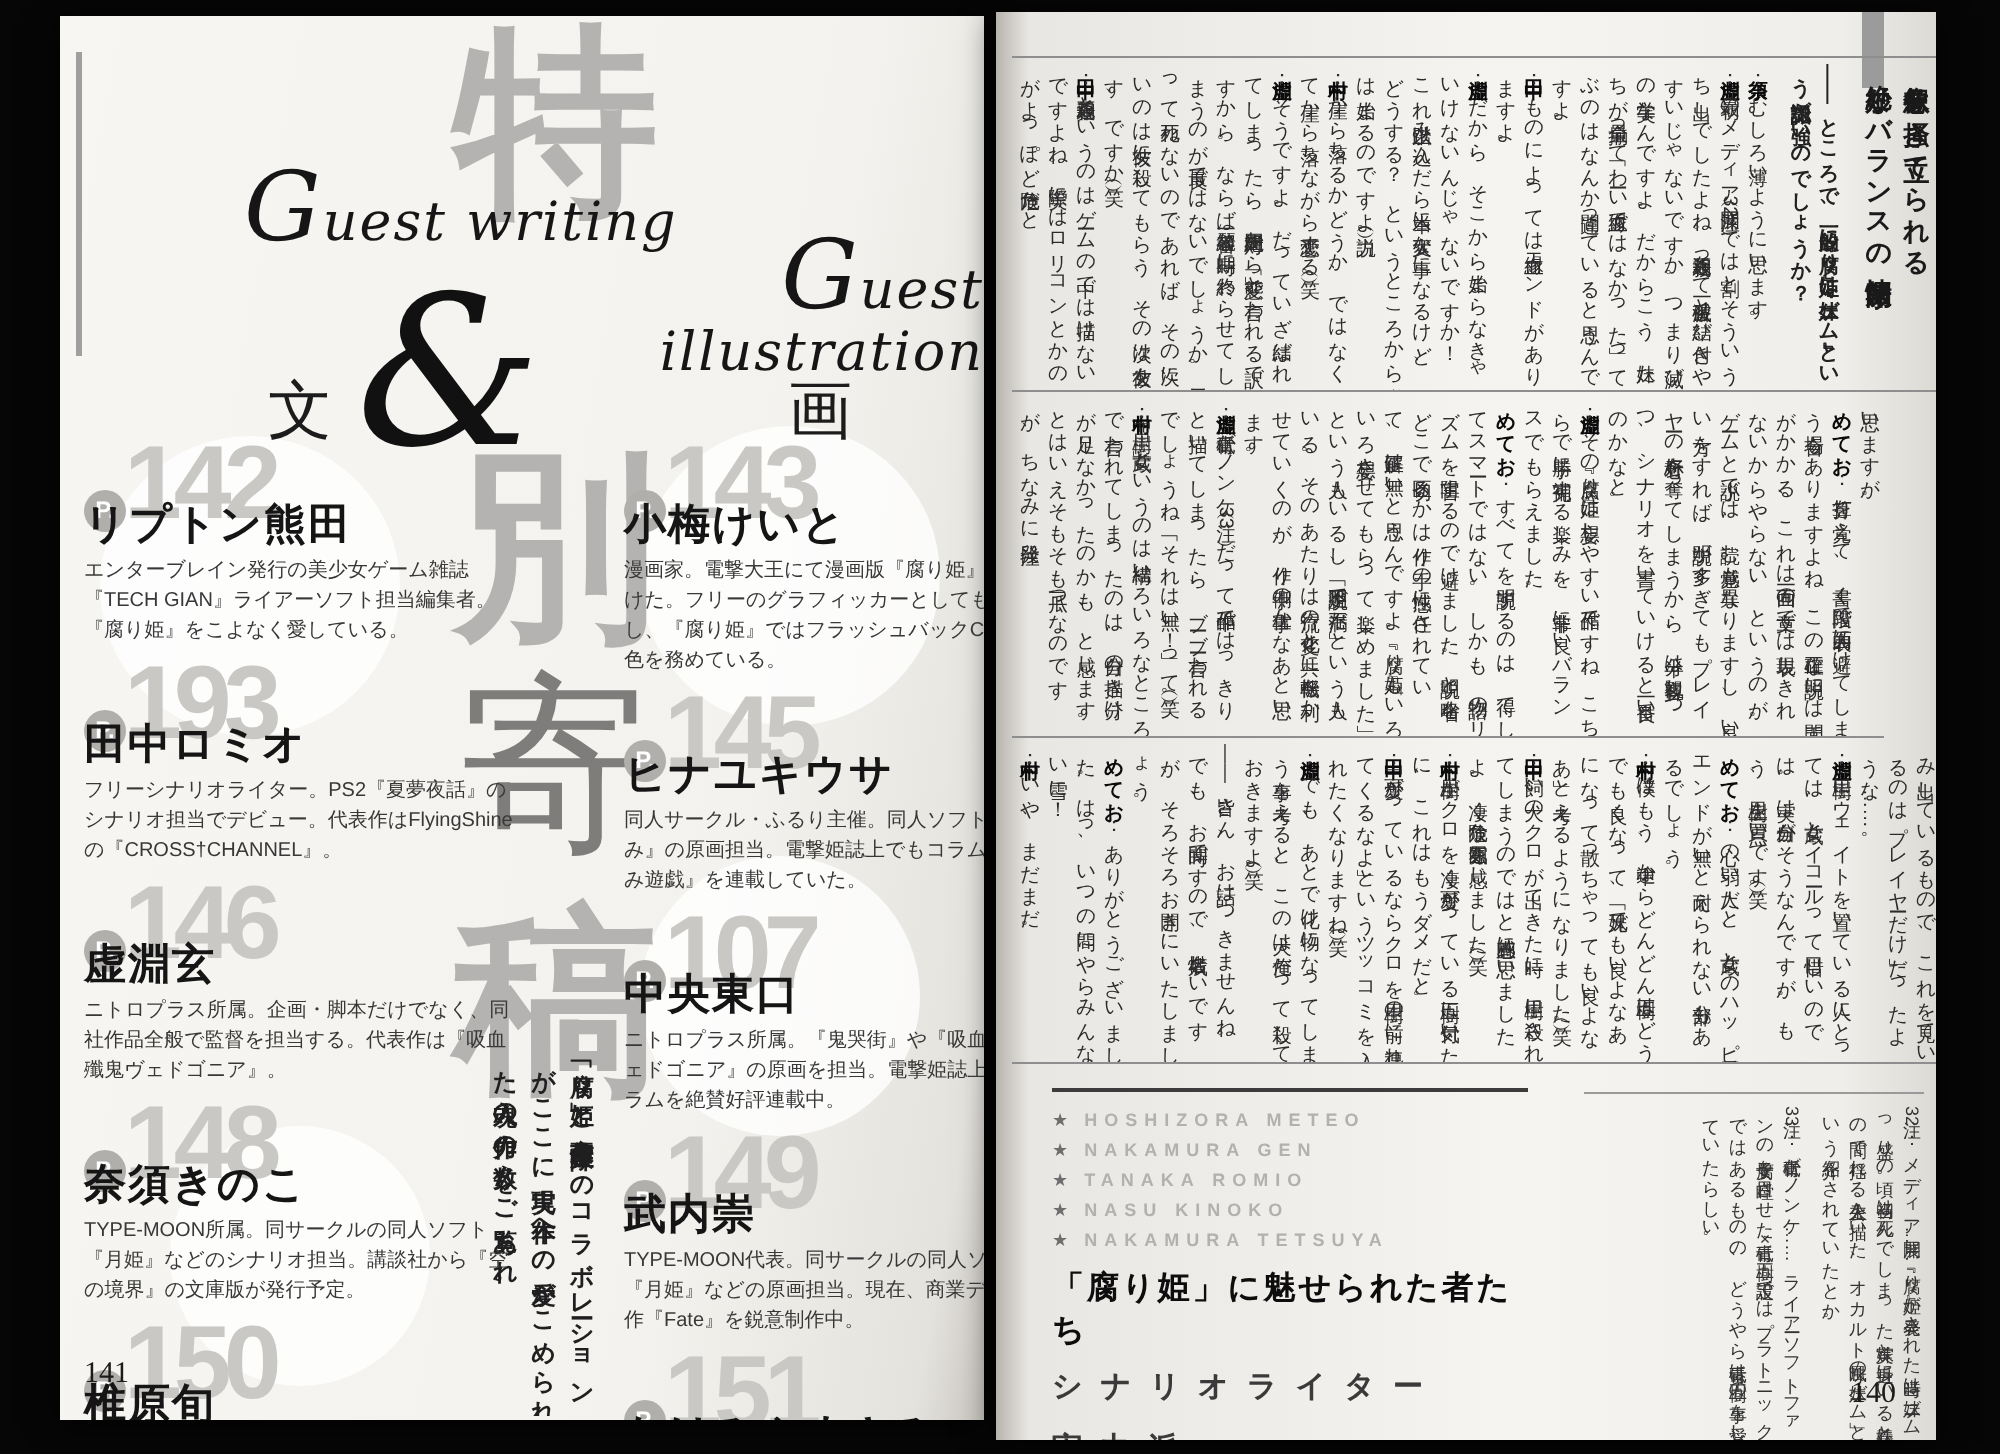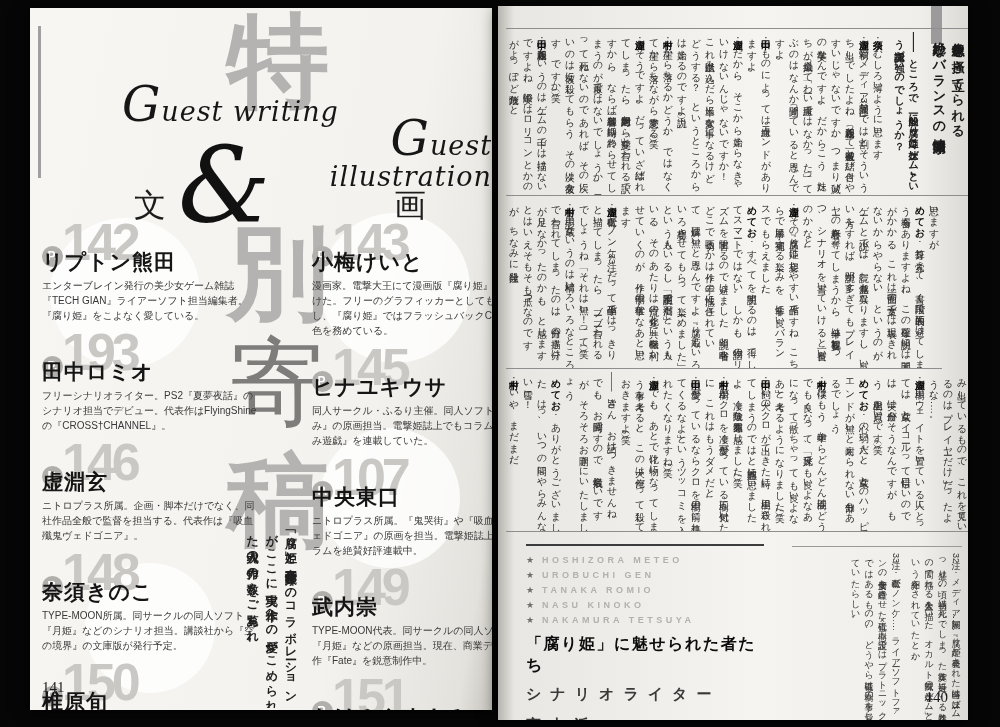--- a/index.html
+++ b/index.html
@@ -204,21 +204,21 @@
       </div>
 
       <div class="band4">
         <div class="credits">
           <div class="star-row">
               <span class="star-glyph">★</span>
               <span class="star-name">HOSHIZORA METEO</span>
             </div>
           <div class="star-row">
               <span class="star-glyph">★</span>
-              <span class="star-name">UROBUCHI GEN</span>
+              <span class="star-name">NAKAMURA GEN</span>
             </div>
           <div class="star-row">
               <span class="star-glyph">★</span>
               <span class="star-name">TANAKA ROMIO</span>
             </div>
           <div class="star-row">
               <span class="star-glyph">★</span>
               <span class="star-name">NASU KINOKO</span>
             </div>
           <div class="star-row">

